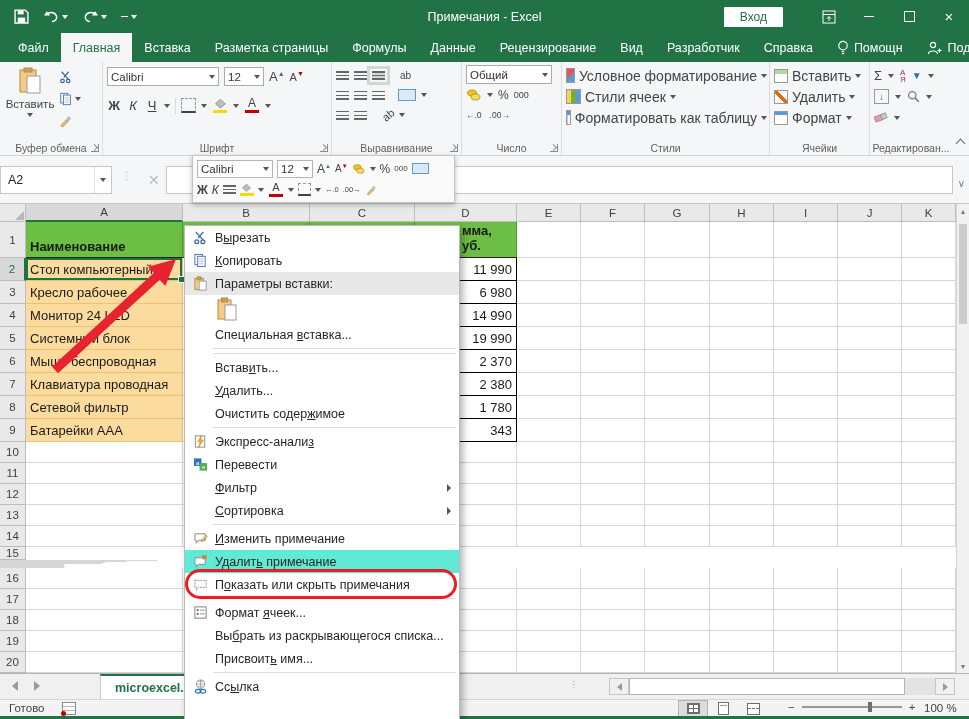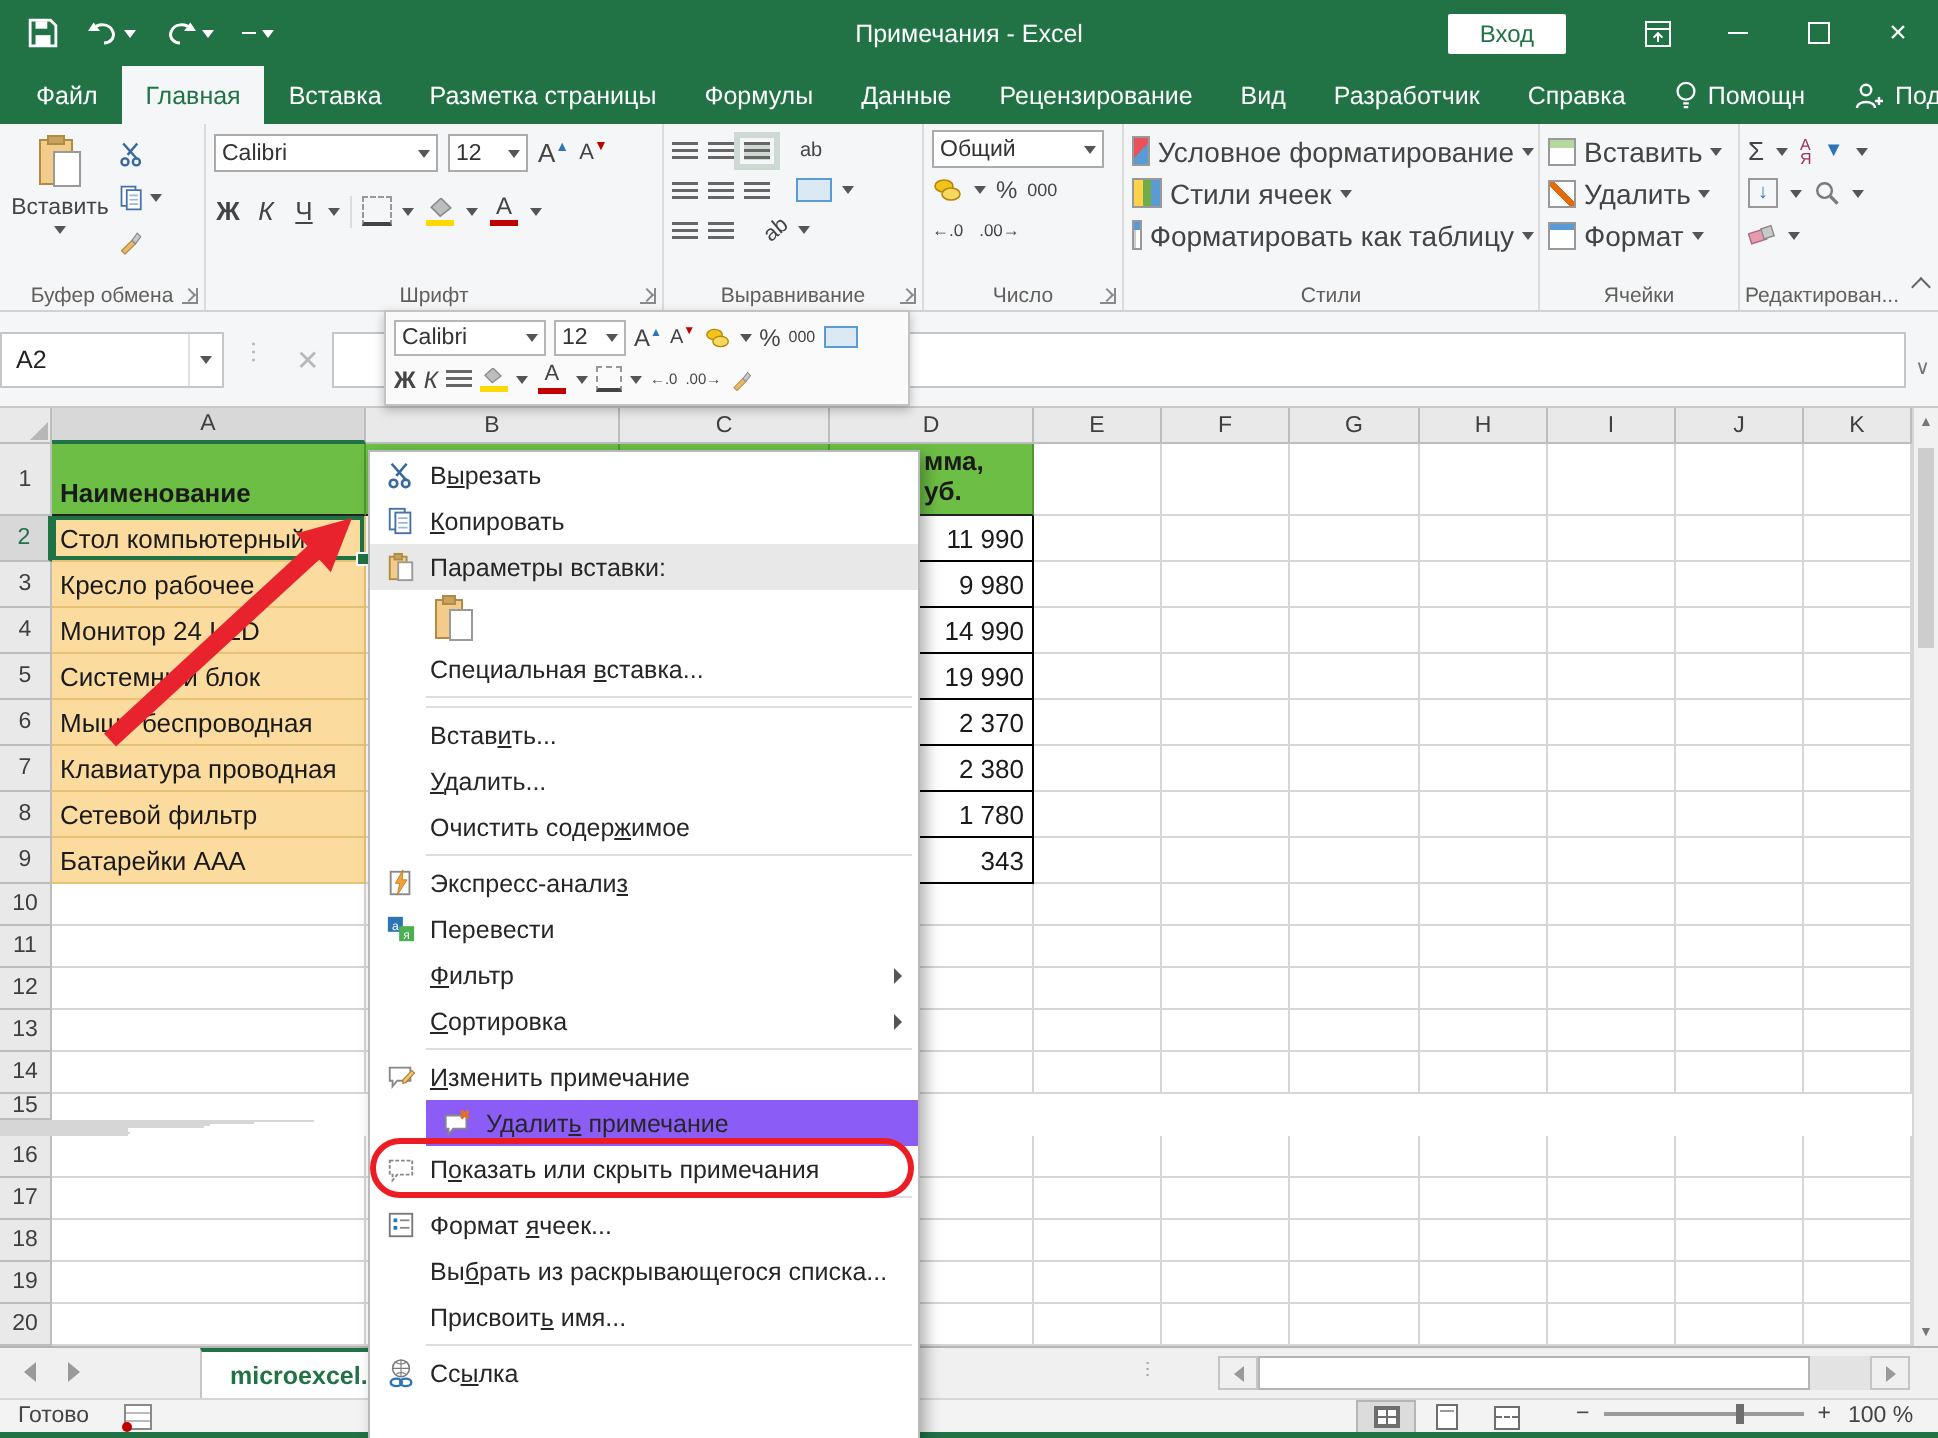--- a/index.html
+++ b/index.html
@@ -104,21 +104,21 @@
   .minibar{position:absolute;left:192px;top:155px;width:263px;height:48px;background:#fafafa;border:1px solid #c3c3c3;box-shadow:0 2px 5px rgba(0,0,0,.25);z-index:40;box-sizing:border-box;padding:2px 4px;display:flex;flex-direction:column;justify-content:space-around;}
   .mrow{display:flex;align-items:center;gap:4px;height:20px;}
   .mcombo{background:#fff;border:1px solid #b5b5b5;height:18px;display:flex;align-items:center;font-size:11.5px;color:#333;padding:0 3px;box-sizing:border-box;}
   .micon{font-size:12px;color:#444;}
   
   .ctx{position:absolute;left:184px;top:225px;width:276px;height:495px;background:#fff;border:1px solid #bababa;box-shadow:3px 3px 7px rgba(0,0,0,.3);z-index:50;font-size:12.5px;color:#262626;overflow:hidden;box-sizing:border-box;}
   .mi{height:23px;display:flex;align-items:center;padding-right:8px;}
   .mi .ic{width:30px;display:flex;justify-content:center;align-items:center;flex:none;}
   .mi .lbl{flex:1;white-space:nowrap;overflow:hidden;}
   .mi.hl1{background:#e8e8e8;}
-  .mi.hl2{background:#8b5cf6;margin-left:28px;}
+  .mi.hl2{background:#5eead4;}
   .mi.paste-row{height:28px;padding-left:31px;}
   .sep{height:5px;position:relative;}
   .sep:after{content:"";position:absolute;left:28px;right:3px;top:2px;border-top:1px solid #dedede;}
   .subarr{width:0;height:0;border-top:4px solid transparent;border-bottom:4px solid transparent;border-left:4.5px solid #555;}
   
   .oval{position:absolute;left:185px;top:569px;width:272px;height:30px;border:3px solid #ed1c24;border-radius:16px;z-index:60;box-sizing:border-box;pointer-events:none;}
   .arrow-overlay{position:absolute;left:0;top:0;z-index:45;pointer-events:none;}
   svg{display:block;}
 </style>
 </head>
@@ -475,21 +475,21 @@
           <div class="cell" style="width: 64px;"></div>
           <div class="cell" style="width: 64px;"></div>
           <div class="cell" style="width: 64px;"></div>
           <div class="cell" style="width: 54px;"></div>
         </div>
         <div class="grow" style="height: 23px;">
           <div class="rowhdr">3</div>
           <div class="cell orange" style="width: 157px;">Кресло рабочее</div>
           <div class="cell" style="width: 127px;"></div>
           <div class="cell" style="width: 105px;"></div>
-          <div class="cell numcell" style="width: 102px;">9 980</div>
+          <div class="cell numcell" style="width: 102px;">6 980</div>
           <div class="cell" style="width: 64px;"></div>
           <div class="cell" style="width: 64px;"></div>
           <div class="cell" style="width: 65px;"></div>
           <div class="cell" style="width: 64px;"></div>
           <div class="cell" style="width: 64px;"></div>
           <div class="cell" style="width: 64px;"></div>
           <div class="cell" style="width: 54px;"></div>
         </div>
         <div class="grow" style="height: 23px;">
           <div class="rowhdr">4</div>

